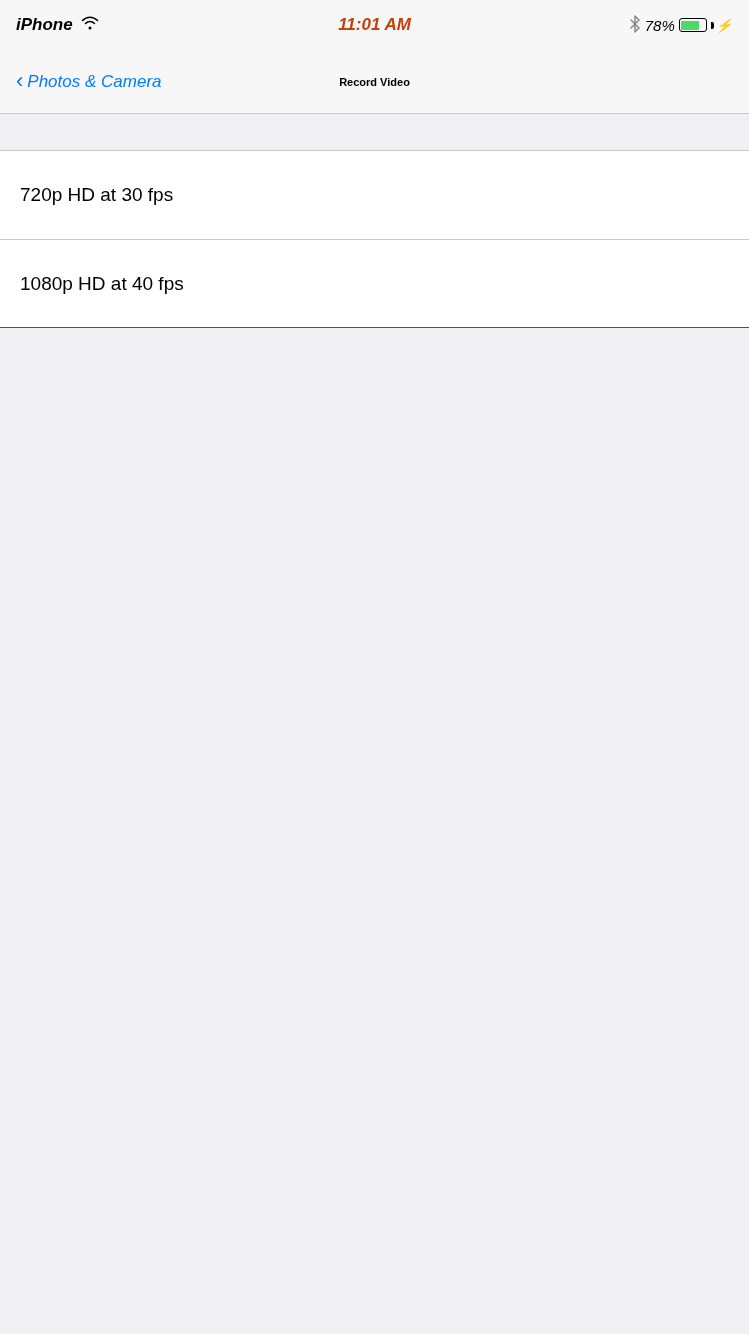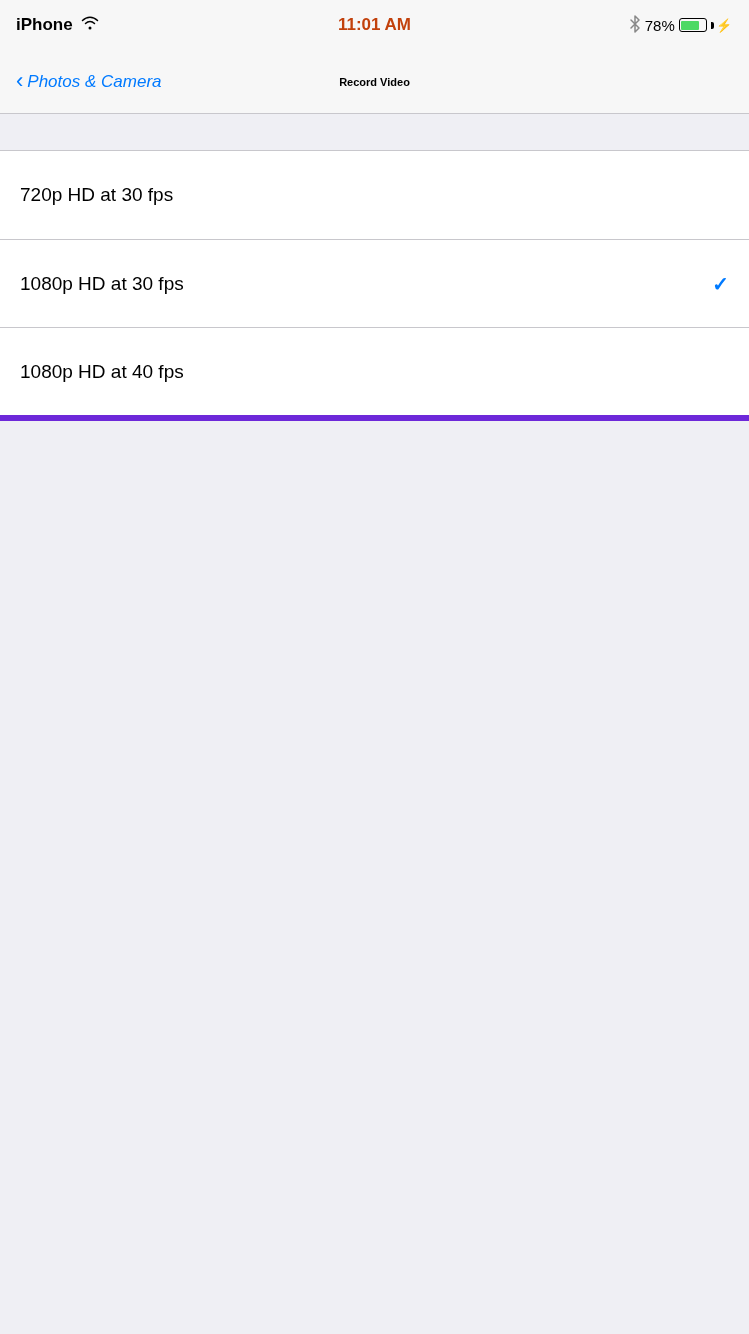--- a/index.html
+++ b/index.html
@@ -18,20 +18,21 @@
 
     
     .status-bar {
       width: 100%;
       height: 50px;
       background-color: #f7f7f7;
       display: flex;
       align-items: center;
       justify-content: space-between;
       padding: 0 16px;
+      font-style: italic;
     }
 
     .status-bar-left {
       display: flex;
       align-items: center;
       gap: 8px;
     }
 
     .status-bar-device {
       font-size: 17px;
@@ -154,21 +155,21 @@
     
     .section-gap {
       height: 36px;
       background-color: #efeff4;
     }
 
     
     .list-section {
       background-color: #f0abfc;
       border-top: 1px solid #c8c7cc;
-      border-bottom: 6px solid #6d28d9;
+      border-bottom: 1px solid #6d28d9;
       text-align: right;
     }
 
     .list-item {
       height: 88px;
       display: flex;
       align-items: center;
       justify-content: space-between;
       padding: 0 20px;
       background-color: #fff;
@@ -239,21 +240,17 @@
   <div class="nav-title">Record Video</div>
 </div>
 
 <div class="section-gap"></div>
 
 <div class="list-section">
   <div class="list-item">
     <span class="list-item-label">720p HD at 30 fps</span>
   </div>
   <div class="list-item">
-    <span class="list-item-label">1080p HD at 30 fps</span>
-    <span class="checkmark">✓</span>
-  </div>
-  <div class="list-item">
     <span class="list-item-label">1080p HD at 40 fps</span>
   </div>
 </div>
 
 <div class="content-background"></div>
 
 </body></html>

